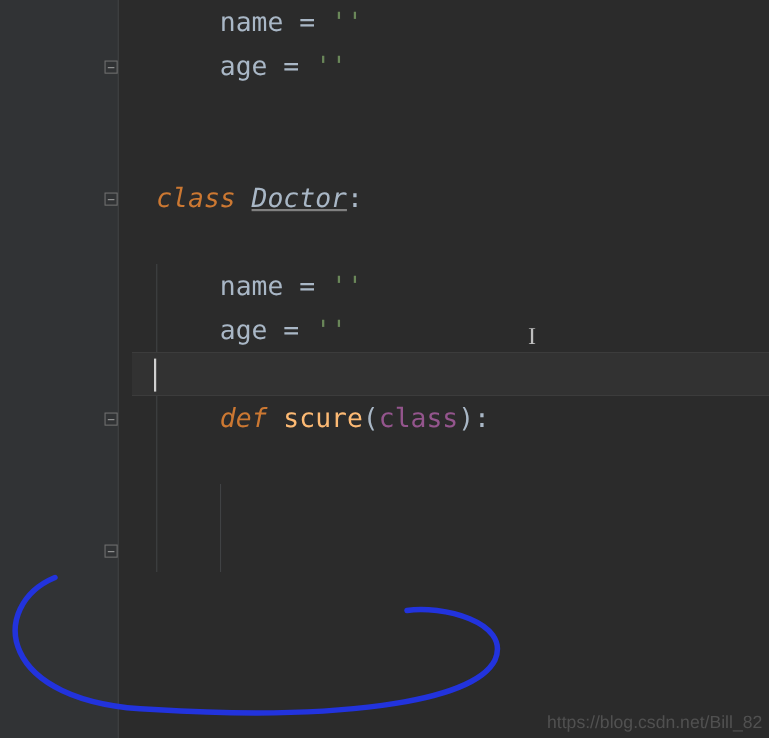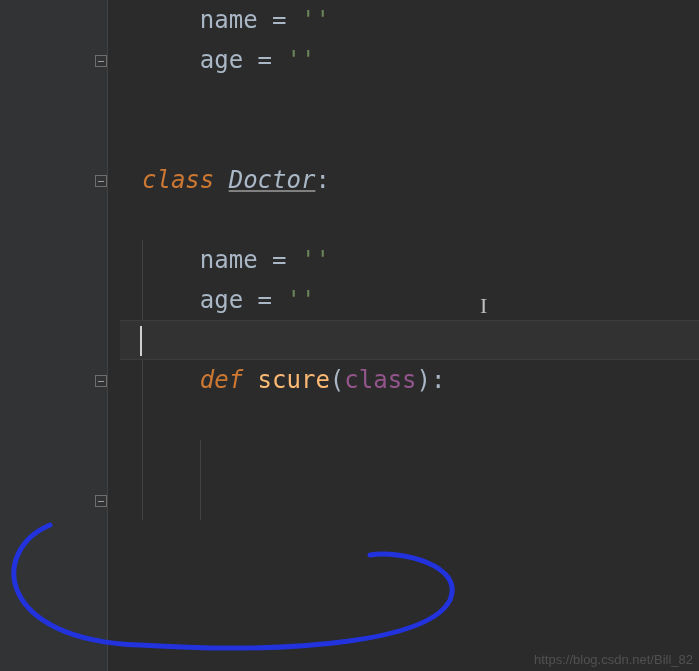--- a/index.html
+++ b/index.html
@@ -74,21 +74,21 @@
   .annotation {
     position: absolute;
     left: 0; top: 0;
     width: 699px; height: 671px;
     pointer-events: none;
   }
   .watermark {
     position: absolute;
     right: 6px; bottom: 4px;
     color: #6a6a6a;
-    font-size: 13px;
+    font-size: 16px;
     font-family: Arial, sans-serif;
     opacity: 0.6;
     margin-top: 20px;
   }
   .indent-guide {
     position: absolute;
     width: 1px;
     background: #404244;
   }
 </style>

